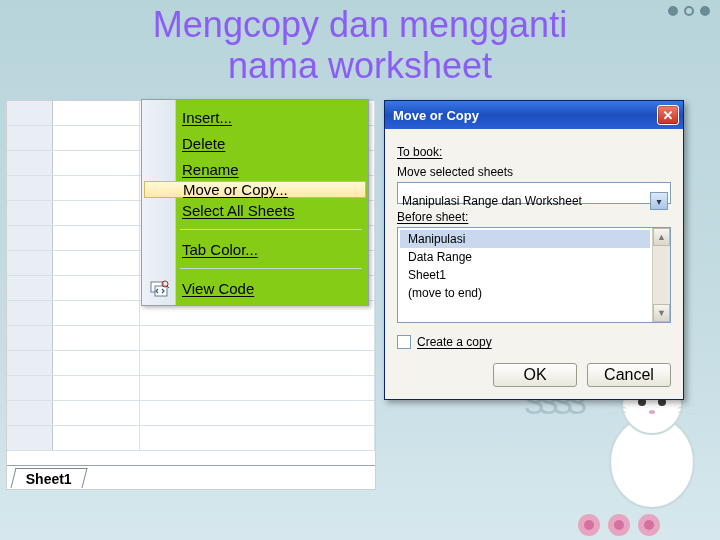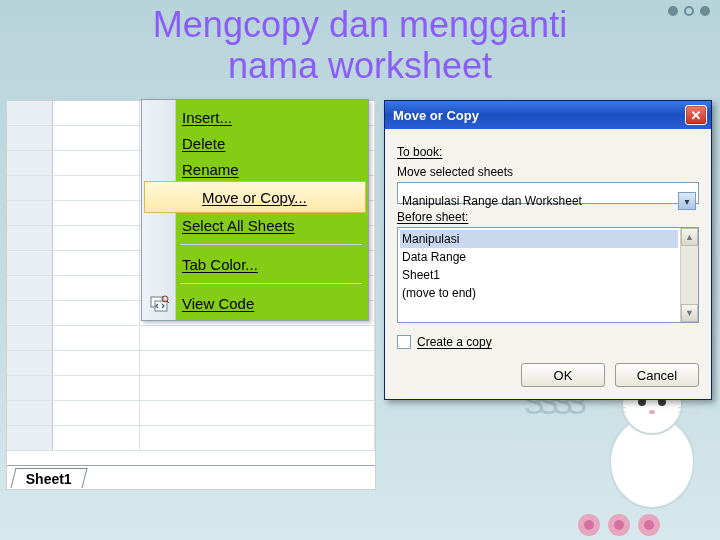--- a/index.html
+++ b/index.html
@@ -62,28 +62,28 @@
   }
   .ctxmenu .items { position:relative; padding:4px 0;}
   .ctxmenu .mi {
     display:flex; align-items:center; height:26px;
     padding-left:40px; padding-right:10px; cursor:default;
     position:relative;
   }
   .ctxmenu .sep { height:0; border-top:1px solid #c9d2da; margin:6px 6px 6px 38px;}
   .ctxmenu .mi.hover {
     background:linear-gradient(180deg,#fff8d9,#ffe9a8);
-    border:1px solid #d8b95a; margin:-1px 2px; padding-left:57px;
-    height:32px;
+    border:1px solid #d8b95a; margin:-1px 2px; padding-left:38px;
+    height:17px;
   }
   .ctxmenu .icon { position:absolute; left:7px; width:20px; height:20px; }
   .vc-icon svg{width:20px;height:20px;}
   
   .dialog {
-    position:absolute; left:384px; top:100px; width:328px;
+    position:absolute; left:384px; top:100px; width:300px;
     background:#f4f3ee; border:1px solid #0a246a;
     font-size:12px;
     box-shadow: 3px 3px 6px rgba(0,0,0,.35);
   }
   .dlg-titlebar {
     height:28px; display:flex; align-items:center; justify-content:space-between;
     padding:0 4px 0 8px;
     background:linear-gradient(180deg,#3a78e6 0%, #1c4fc0 50%, #2a5fd6 100%);
     color:#fff; font-weight:bold; font-size:13px;
   }
@@ -102,31 +102,31 @@
   .combo .arrow {
     width:18px; height:18px; background:linear-gradient(180deg,#dceaf8,#a8c5e6);
     border:1px solid #7e9db9; display:flex;align-items:center;justify-content:center;
     font-size:10px; color:#2b3b58;
   }
   .listbox {
     height:96px; border:1px solid #7e9db9; background:#fff; position:relative;
     display:flex;
   }
   .listbox .lb-items { flex:1; padding:2px 2px; font-size:12px; line-height:16px; overflow:hidden;}
-  .listbox .lb-items .li { padding:1px 2px; }
+  .listbox .lb-items .li { padding:1px 8px; }
   .listbox .lb-items .li.sel { background:#c9d8ef; }
   .vscroll { width:18px; background:#e9e7de; border-left:1px solid #cfccc0; display:flex; flex-direction:column; justify-content:space-between;}
   .vscroll .sbtn { height:18px; background:linear-gradient(180deg,#f6f5ef,#d9d7cb); border:1px solid #bfbcab; display:flex;align-items:center;justify-content:center;font-size:9px;color:#777;}
   .chkrow { display:flex; align-items:flex-end; gap:6px; margin-top:12px;}
   .chkbox { width:14px;height:14px;border:1px solid #7e9db9;background:#fff;}
   .btnrow { display:flex; justify-content:flex-end; gap:10px; margin-top:14px;}
   .wbtn {
     min-width:84px; height:24px; border:1px solid #9c9a8c; border-radius:3px;
     background:linear-gradient(180deg,#fefefe,#e9e7da);
-    font-size:13px; display:flex;align-items:center;justify-content:center;
+    font-size:16px; display:flex;align-items:center;justify-content:center;
   }
 </style>
 </head>
 <body>
 
 <div class="decor-dots">
     <span></span>
     <span></span>
     <span></span>
   </div>

